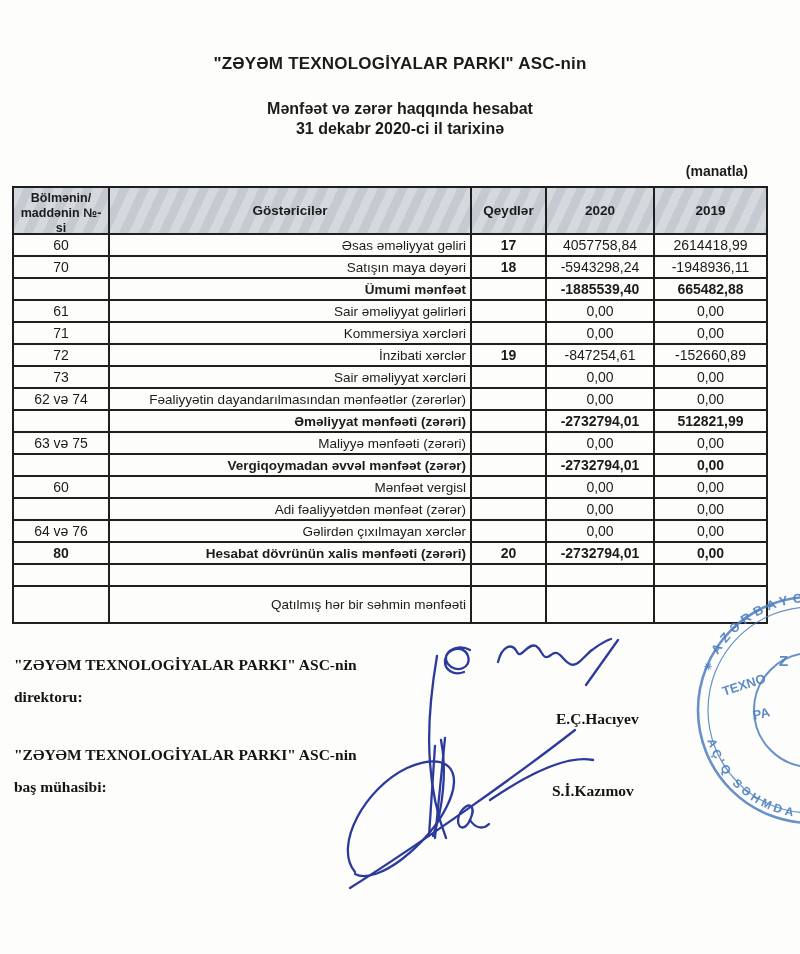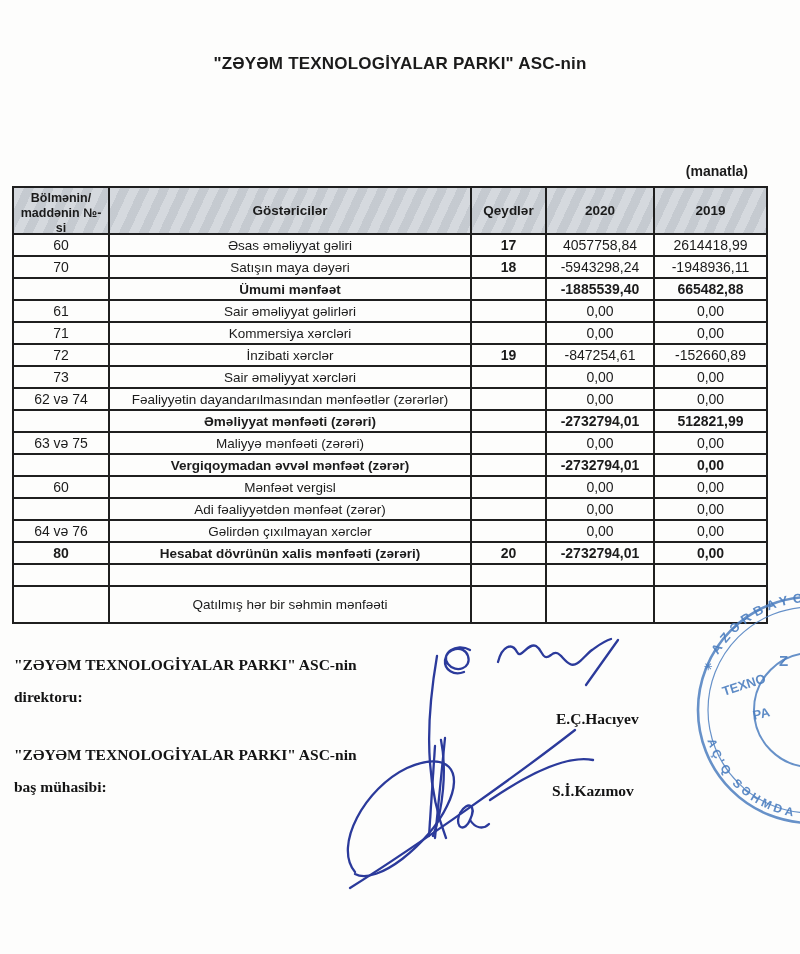--- a/index.html
+++ b/index.html
@@ -37,21 +37,21 @@
       repeating-linear-gradient(115deg, rgba(255,255,255,.14) 0 9px, rgba(120,130,140,.10) 9px 18px),
       #ced3d8;
   }
   th.col-no-h{font-size:12.5px;padding:0;}
   .no-header{height:42px;overflow:hidden;line-height:15px;padding-top:3px;}
   .no-header span{display:block;text-align:center;}
   tbody tr{height:22px;}
   tbody tr:nth-child(17){height:37px;}
   tbody tr:nth-child(18){height:28px;}
   td.c-no{text-align:center;font-size:14px;}
-  td.c-ind{text-align:center;padding-left:6px;}
+  td.c-ind{text-align:right;padding-left:6px;}
   td.c-notes{text-align:center;font-weight:700;font-size:14px;}
   td.c-v{text-align:center;font-size:14px;}
   tr.bold-row td{font-weight:700;}
   
   .sig-text{
     position:absolute;font-family:"Liberation Serif", serif;
     font-weight:700;font-size:15.5px;color:#141414;
   }
   .org1{top:656px;left:14px;}
   .role1{top:688px;left:14px;}
@@ -63,20 +63,24 @@
   .sig1{left:390px;top:628px;}
   .sig2{left:325px;top:648px;}
   .stamp{left:686px;top:588px;}
 </style>
 </head>
 <body>
 
 <div class="page">
 
   <div class="doc-title">"ZƏYƏM TEXNOLOGİYALAR PARKI" ASC-nin</div>
+  <div class="doc-subtitle">
+    <div>Mənfəət və zərər haqqında hesabat</div>
+    <div>31 dekabr 2020-ci il tarixinə</div>
+  </div>
   <div class="manatla">(manatla)</div>
 
   <div class="fin-table-wrap">
     <table class="fin">
       <colgroup>
         <col style="width:96px">
           <col style="width:362px">
           <col style="width:75px">
         <col style="width:108px">
           <col style="width:113px">

